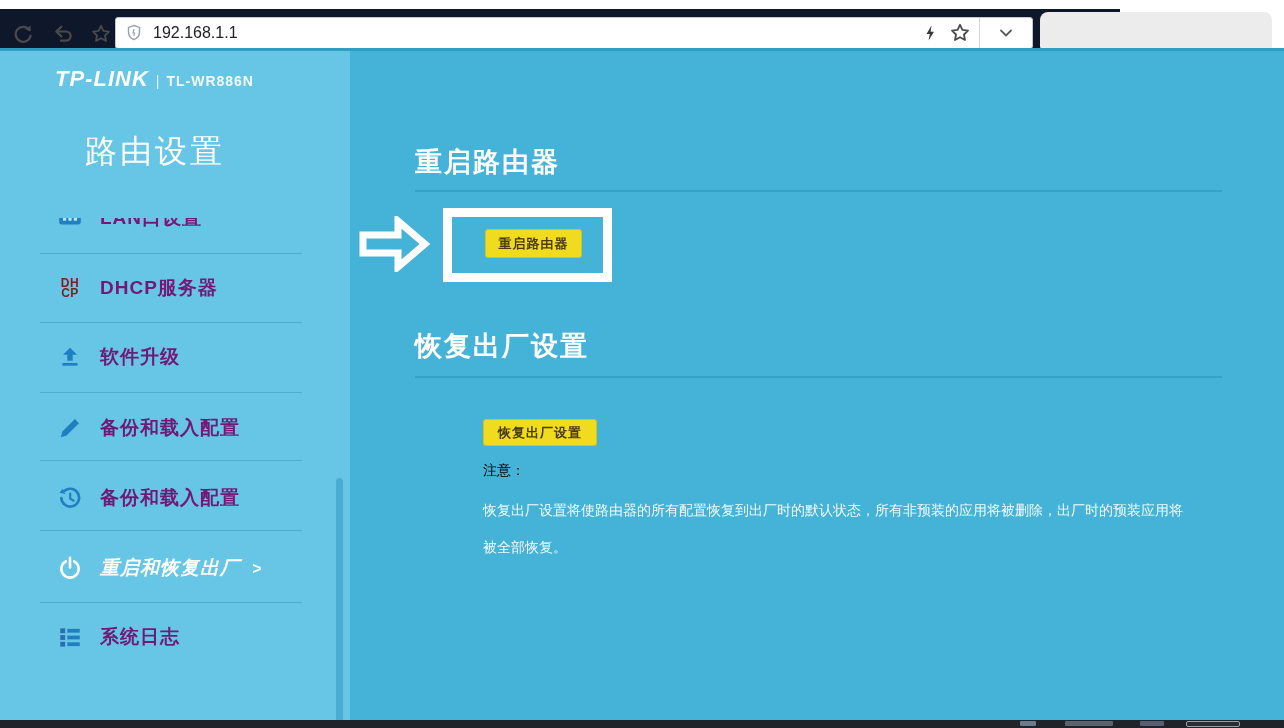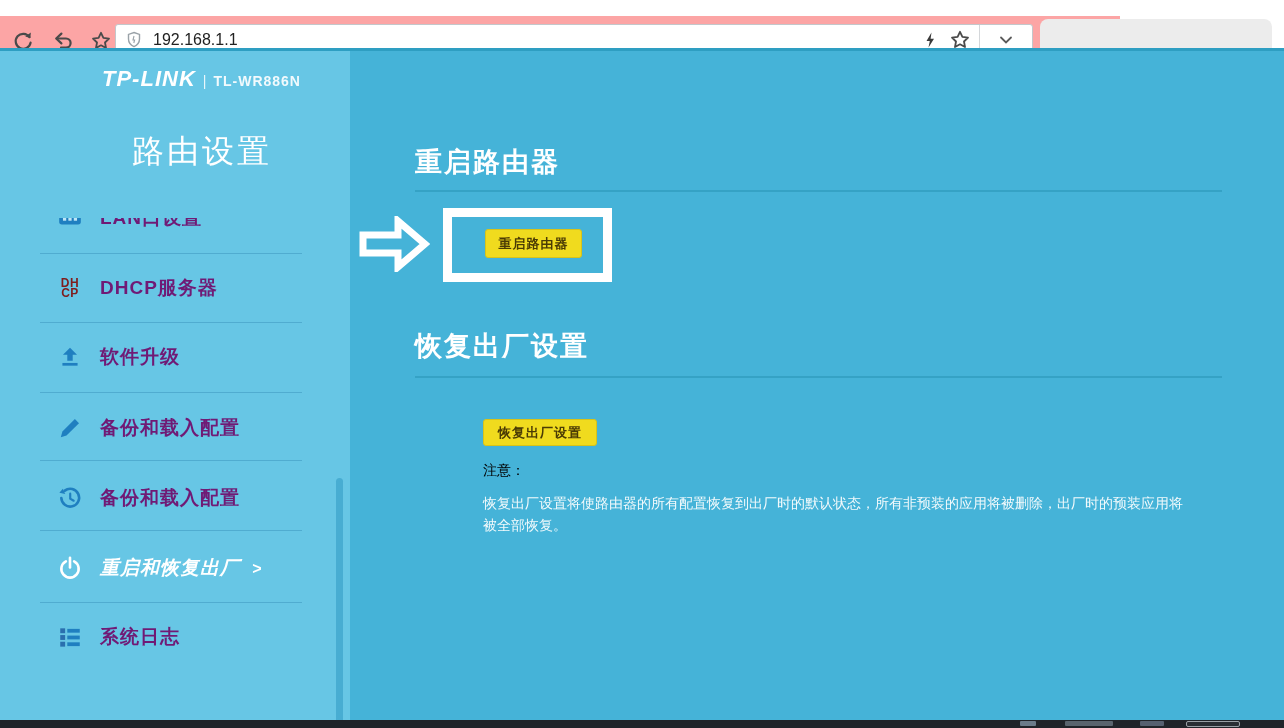--- a/index.html
+++ b/index.html
@@ -1,36 +1,36 @@
 <!DOCTYPE html>
 <html><head>
 <meta charset="utf-8">
 <style>
   * { margin:0; padding:0; box-sizing:border-box; }
   html,body { width:1284px; height:728px; overflow:hidden; font-family:"Liberation Sans", sans-serif; background:#fff; }
 
   
-  .browser-bar { position:absolute; left:0; top:16px; width:1120px; height:48px; background:#fca5a5; }
+  .browser-bar { position:absolute; left:0; top:9px; width:1120px; height:48px; background:#0f172a; }
   .nav-btn { position:absolute; top:14px; width:22px; height:22px; cursor:pointer; }
   .nav-btn svg { width:22px; height:22px; }
   .url-field { position:absolute; left:115px; top:8px; width:918px; height:32px; border:1px solid #c3c7cb; border-radius:3px; background:#fff; display:flex; align-items:center; }
   .url-field .shield { margin-left:8px; }
   .url-input { flex:1; border:none; outline:none; font-size:16px; color:#222; margin-left:9px; font-family:"Liberation Sans", sans-serif; background:transparent; }
   .field-icon { width:22px; height:22px; margin-right:8px; }
   .field-divider { width:1px; height:30px; background:#d4d7da; }
   .chevron-cell { width:52px; height:30px; display:flex; align-items:center; justify-content:center; cursor:pointer; }
   .blur-blob { position:absolute; left:1040px; top:3px; width:232px; height:42px; background:#ececec; border-radius:8px; }
 
   
   .page { position:absolute; left:0; top:48px; width:1284px; height:680px; background:#45b3d8; }
   .page-topline { position:absolute; left:0; top:0; width:1284px; height:3px; background:#2e9ec2; z-index:5; }
 
   
   .sidebar { position:absolute; left:0; top:0; width:350px; height:680px; background:#67c6e5; overflow:hidden; }
-  .side-head { position:absolute; left:0; top:0; width:350px; height:170px; background:#67c6e5; z-index:2;margin-left:47px; }
+  .side-head { position:absolute; left:0; top:0; width:350px; height:170px; background:#67c6e5; z-index:2; }
   .brand-row { position:absolute; left:55px; top:18px; white-space:nowrap; }
   .brand { font-size:22px; font-weight:bold; color:#fff; letter-spacing:1px; font-style:italic; }
   .brand-divider { font-size:14px; color:#e8f6fb; margin:0 7px; }
   .model { font-size:14px; font-weight:bold; color:#f2fafd; letter-spacing:1px; }
   .side-title { position:absolute; left:85px; top:82px; font-size:32px; color:#fff; letter-spacing:3px; }
 
   .menu-item { position:absolute; left:0; width:350px; height:44px; display:flex; align-items:center; cursor:pointer; }
   .mi-icon { position:absolute; left:56px; width:28px; height:28px; display:flex; align-items:center; justify-content:center; }
   .mi-label { position:absolute; left:100px; font-size:19px; color:#701a75; letter-spacing:1px; white-space:nowrap;font-weight:bold; }
   .menu-item.active .mi-label { color:#ffffff; font-weight:bold;font-style:italic; }
@@ -41,21 +41,21 @@
   .dhcp-text { font-size:12px; line-height:10px; font-weight:bold; color:#7f1d1d; text-align:center; letter-spacing:0.5px; }
 
   
   .main { position:absolute; left:350px; top:0; width:934px; height:680px; }
   .sec-title { position:absolute; font-size:27px; color:#fff; letter-spacing:2px; }
   .sec-hr { position:absolute; left:65px; width:807px; height:2px; background:#35a2c5; }
   .hl-frame { position:absolute; left:93px; top:160px; width:169px; height:74px; border:9px solid #ffffff; }
   .hl-arrow { position:absolute; left:8px; top:168px; }
   .ybtn { position:absolute; background:#f0db1e; border:1px solid #d8c318; border-radius:3px; color:#4a3b05; font-size:13px; font-weight:bold; letter-spacing:1px; cursor:pointer; font-family:"Liberation Sans", sans-serif; }
   .note-label { position:absolute; left:133px; top:414px; font-size:14px; color:#000000; }
-  .note-text { position:absolute; left:133px; top:444px; width:700px; font-size:14px; line-height:22px; color:#f2fafc; }
+  .note-text { position:absolute; left:133px; top:444px; width:700px; font-size:14px; line-height:37px; color:#f2fafc; }
 
   
   .taskbar { position:absolute; left:0; top:672px; width:1284px; height:8px; background:#20242a; z-index:6; }
   .tb-item { position:absolute; top:1px; height:5px; border-radius:1px; }
 </style>
 </head>
 <body>
 
 <div class="browser-bar">
   <div class="nav-btn" style="left:12px;">

